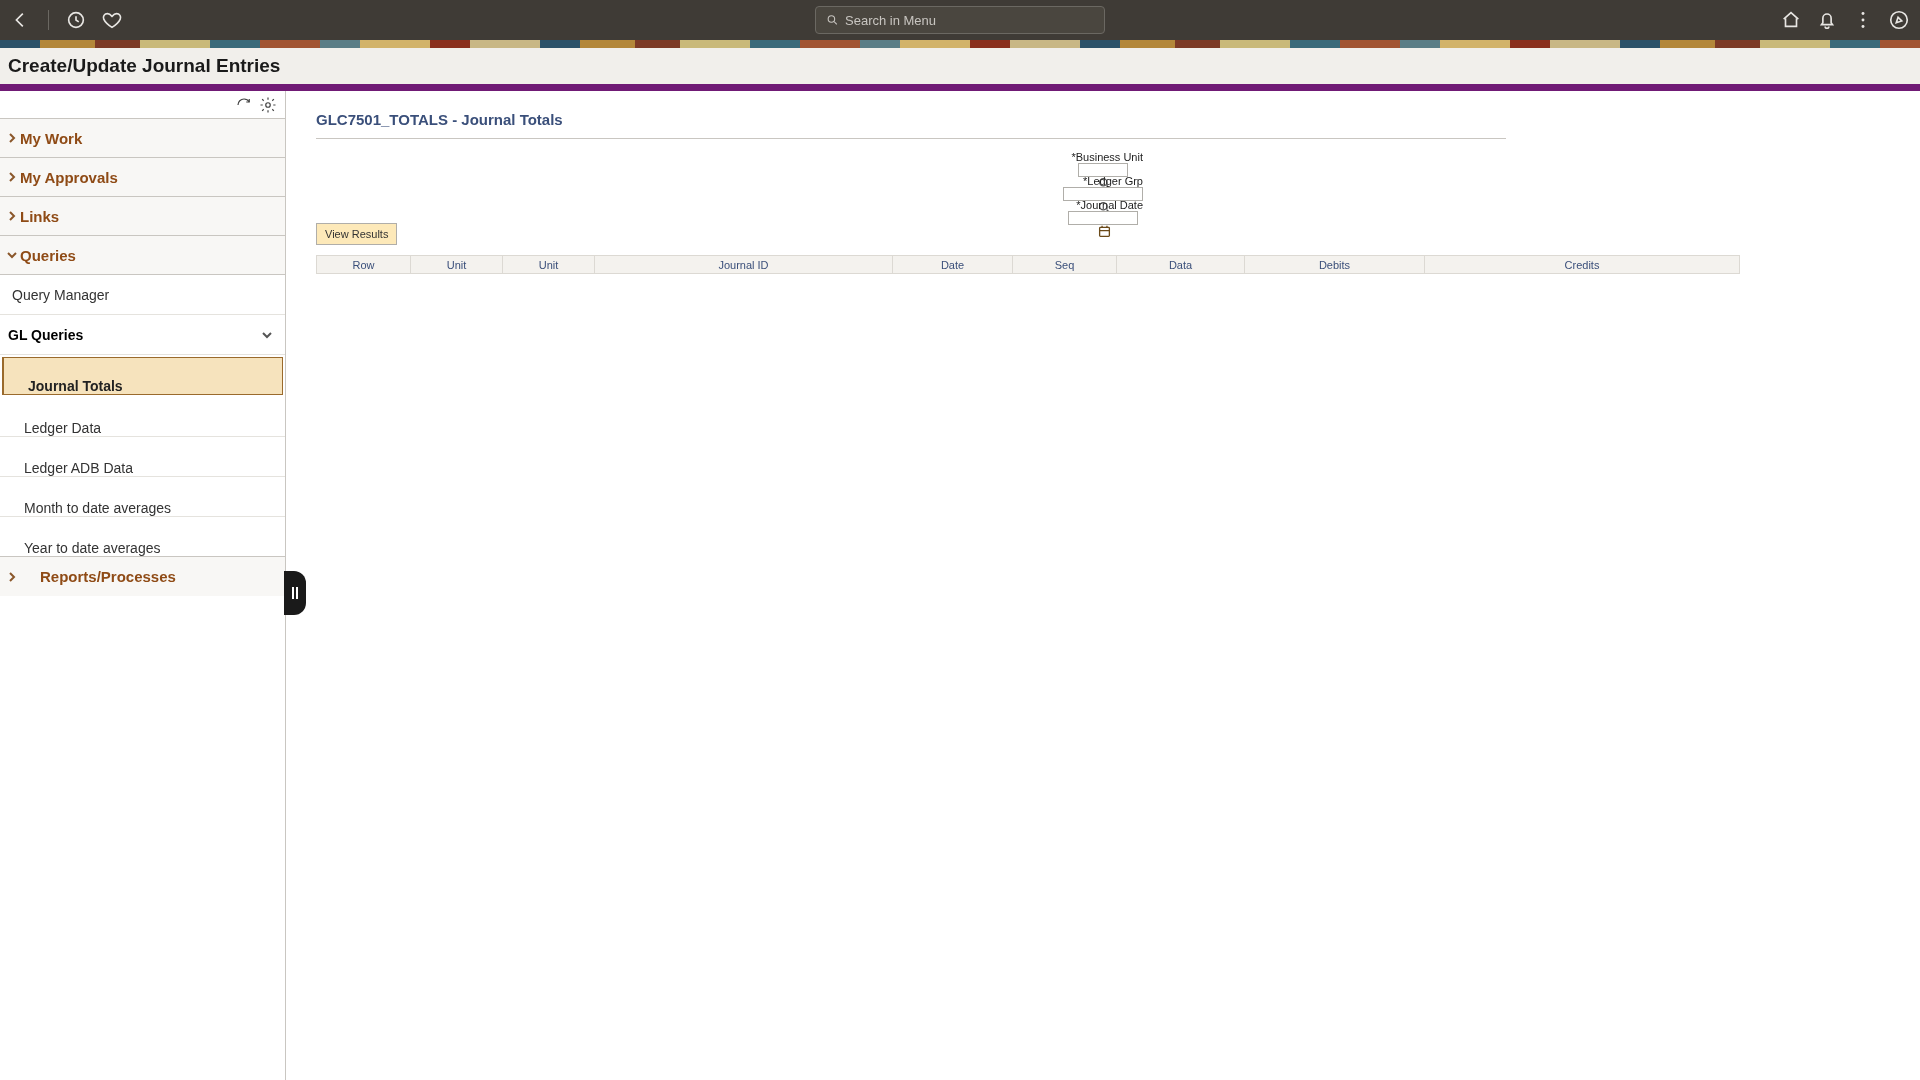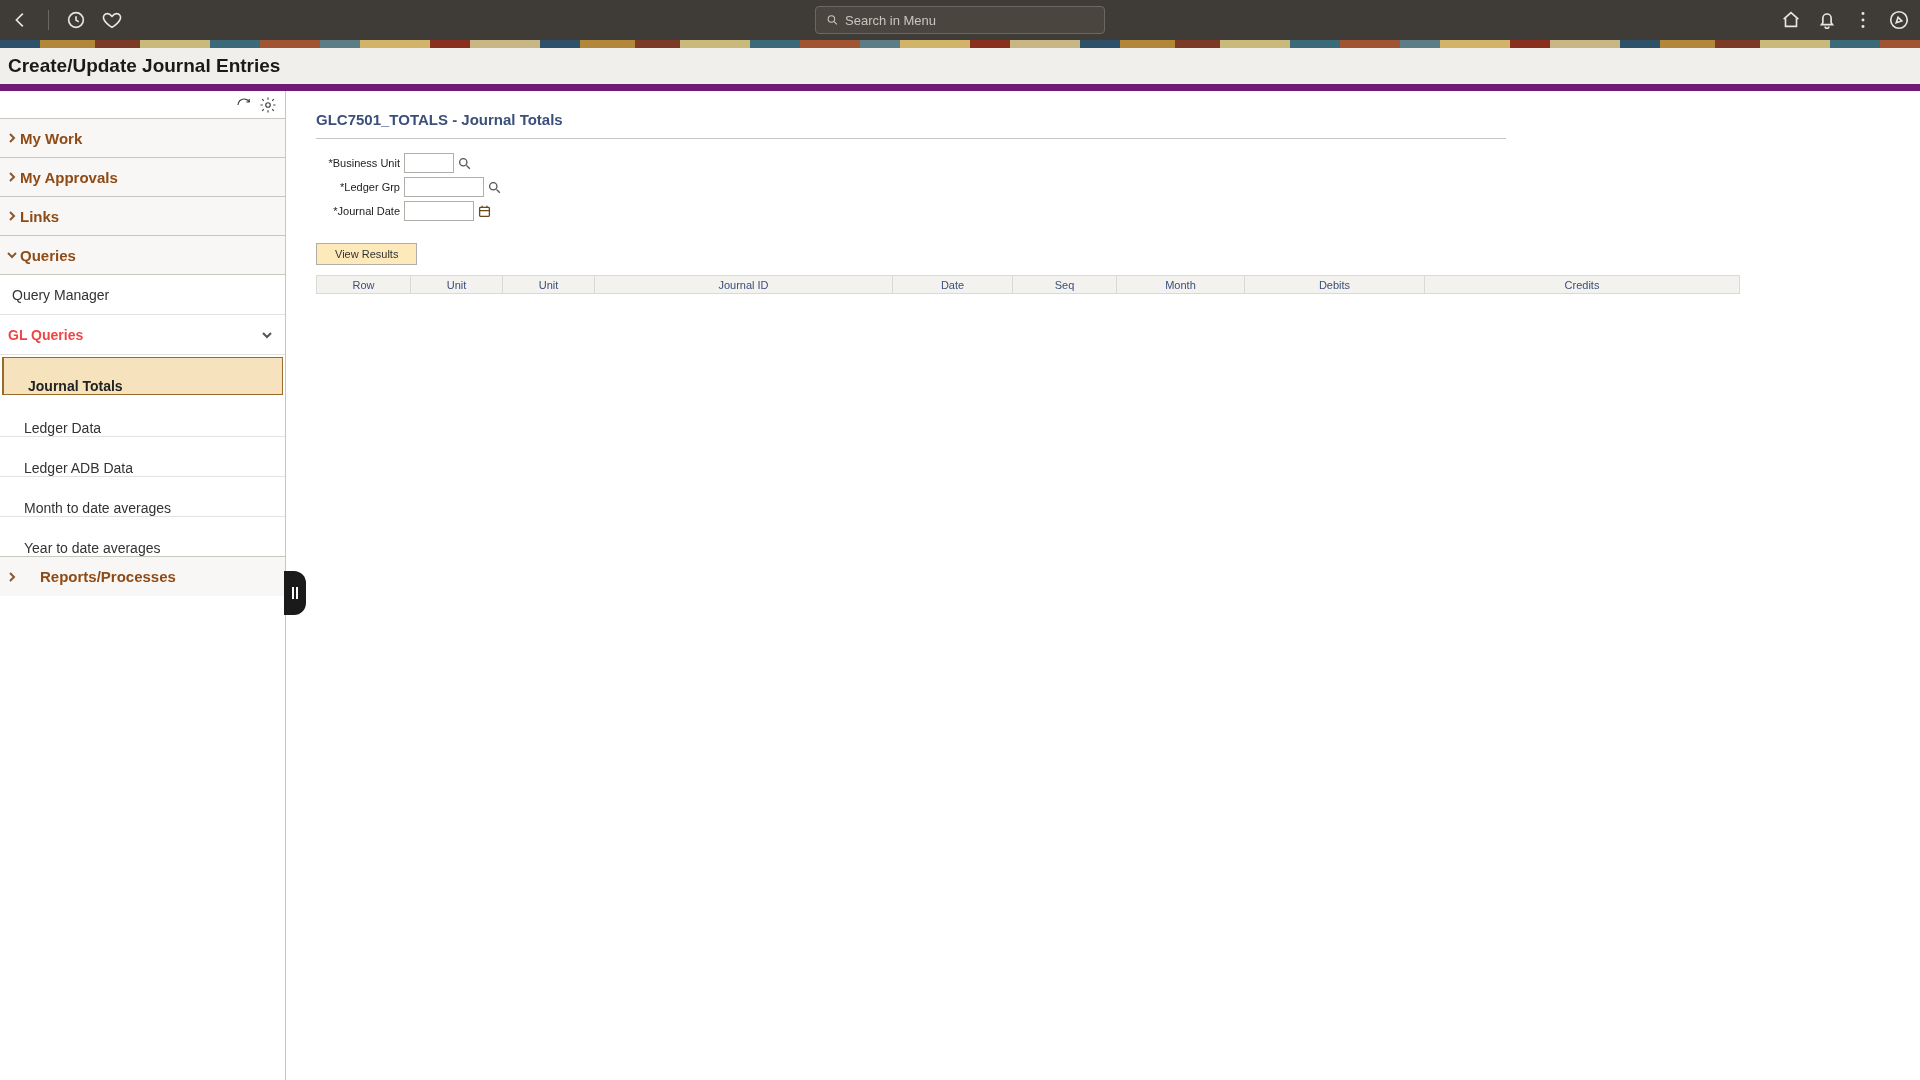--- a/index.html
+++ b/index.html
@@ -82,21 +82,21 @@
   .navsub { display: block; }
 
   .subitem {
     height: 40px; display: flex; align-items: center;
     padding-left: 12px; font-size: 14px; color: #333;
     border-bottom: 1px solid #e5e3de; cursor: pointer;
     position: relative;
   }
   .subhead {
     height: 40px; display: flex; align-items: center; justify-content: space-between;
-    padding: 0 12px 0 8px; font-size: 14px; font-weight: bold; color: #ef4444;
+    padding: 0 12px 0 8px; font-size: 14px; font-weight: bold; color: #000000;
     border-bottom: 1px solid #e5e3de; cursor: pointer;
   }
   .subhead svg { width:12px; height:12px; stroke:#555; stroke-width:2; fill:none; }
 
   .subitem2 {
     height: 40px; display: flex; align-items: flex-end;
     padding-left: 24px; font-size: 14px; color: #333;
     border-bottom: 1px solid #e5e3de; cursor: pointer;
   }
   .subitem2.selected {
@@ -121,33 +121,33 @@
   .collapse-handle svg { stroke:#fff; stroke-width:2; fill:none; width:10px; height:14px; }
 
   
   .content { flex: 1; padding: 20px 30px; overflow: auto; }
   .qtitle {
     font-size: 15px; font-weight: bold; color: #3a4f7a;
     padding-bottom: 10px; border-bottom: 1px solid #c9c6c1;
     width: 1190px;
   }
   .params { margin-top: 12px; }
-  .prow { display: flex; align-items: center; height: 24px; margin-bottom: 0px; }
+  .prow { display: flex; align-items: center; height: 24px; margin-bottom: 0px; flex-direction: column; }
   .plabel { width: 84px; text-align: right; font-size: 11px; color: #222; margin-right: 4px; }
   .pinput {
     height: 20px; border: 1px solid #b0aea9; font-size: 11px; padding: 0 3px;
   }
   .pinput.w1 { width: 50px; }
   .pinput.w2 { width: 80px; }
   .pinput.w3 { width: 70px; }
   .picon { width:16px; height:16px; margin-left: 2px; cursor:pointer; display:inline-flex; align-items:center; justify-content:center; }
   .picon svg { width:13px; height:13px; stroke:#555; fill:none; stroke-width:1.6; }
   .picon.cal svg { stroke:#6b4a1a; }
   .vbtn {
-    margin-top: 20px; height: 22px; padding: 0 18px;
+    margin-top: 0; height: 22px; padding: 0 8px;
     background: #fde9b9; border: 1px solid #b0aea9;
     font-size: 11px; color: #333; cursor: pointer;
   }
 
   
   .rtable { margin-top: 10px; border-collapse: collapse; }
   .rtable th {
     font-size: 11px; font-weight: normal; color: #3a4f7a;
     background: #f4f2ee;
     border: 1px solid #dcd9d3;
@@ -355,20 +355,20 @@
 
     <table class="rtable">
       <thead>
         <tr>
           <th style="width:94px">Row</th>
           <th style="width:92px">Unit</th>
           <th style="width:92px">Unit</th>
           <th style="width:298px">Journal ID</th>
           <th style="width:120px">Date</th>
           <th style="width:104px">Seq</th>
-          <th style="width:128px">Month</th>
+          <th style="width:128px">Data</th>
           <th style="width:180px">Debits</th>
           <th style="width:315px">Credits</th>
         </tr>
       </thead>
     </table>
   </div>
 </div>
 
 </body></html>

